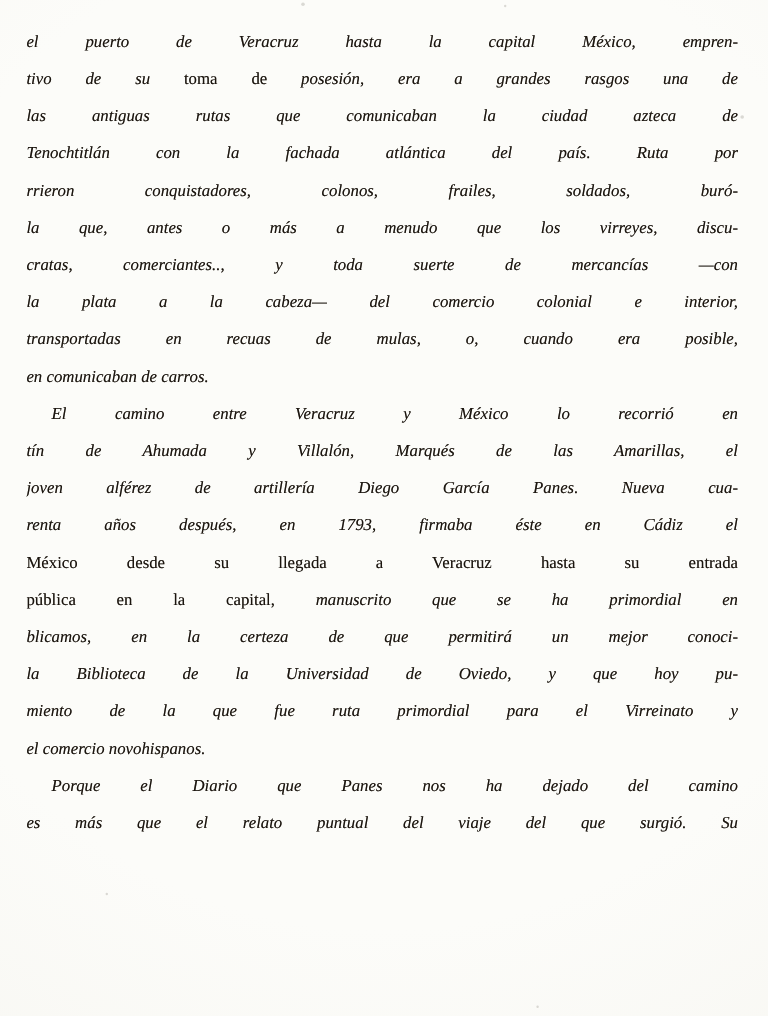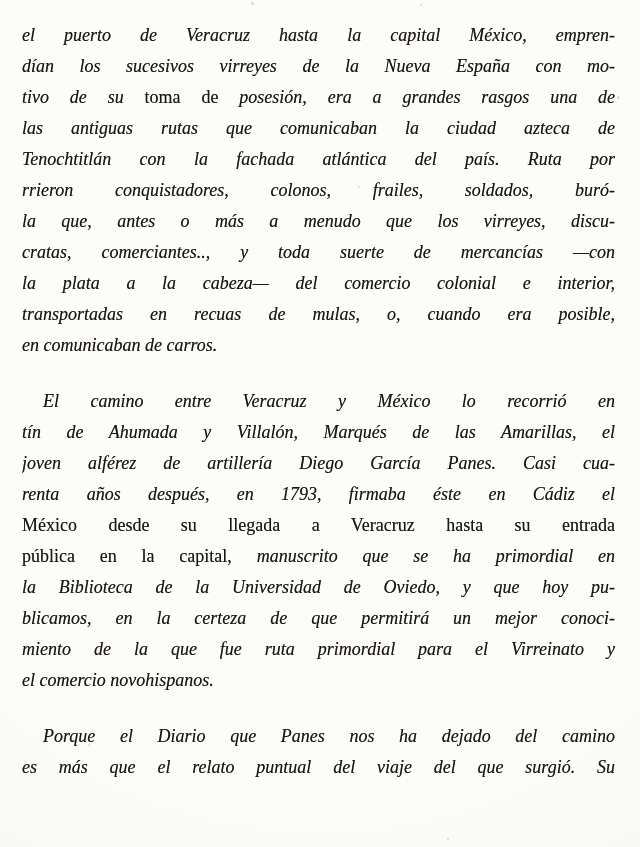--- a/index.html
+++ b/index.html
@@ -20,25 +20,25 @@
     background:
       radial-gradient(ellipse 120% 90% at 50% 42%, #fcfcf9 55%, #f6f5f0 100%);
     font-family: "Liberation Serif", "DejaVu Serif", serif;
     color: #1b150f;
     position: relative;
   }
   .paragraph {
     margin: 0;
   }
   .paragraph.spaced {
-    margin-top: 25px;
+    margin-top: 0;
   }
   .line {
     font-style: italic;
-    font-size: 18px;
+    font-size: 14px;
     line-height: 31px;
     max-height: 31px;
     overflow: hidden;
     text-align: justify;
     text-align-last: justify;
     text-shadow: 0 0 0.5px rgba(27, 21, 15, 0.55);
   }
   .line.ragged {
     text-align-last: left;
   }
@@ -55,40 +55,39 @@
     opacity: 0.35;
   }
 </style>
 </head>
 <body>
 
 <main class="page">
   <div id="text-block">
       <div class="paragraph">
         <div class="line"><span class="seg">el puerto de Veracruz hasta la capital México, empren-</span></div>
-        <div class="line"><span class="seg">dían los sucesivos virreyes de la Nueva España con mo-</span></div>
         <div class="line"><span class="seg">tivo de su </span><span class="seg roman">toma de </span><span class="seg">posesión, era a grandes rasgos una de</span></div>
         <div class="line"><span class="seg">las antiguas rutas que comunicaban la ciudad azteca de</span></div>
         <div class="line"><span class="seg">Tenochtitlán con la fachada atlántica del país. Ruta por</span></div>
         <div class="line"><span class="seg">rrieron conquistadores, colonos, frailes, soldados, buró-</span></div>
         <div class="line"><span class="seg">la que, antes o más a menudo que los virreyes, discu-</span></div>
         <div class="line"><span class="seg">cratas, comerciantes.., y toda suerte de mercancías —con</span></div>
         <div class="line"><span class="seg">la plata a la cabeza— del comercio colonial e interior,</span></div>
         <div class="line"><span class="seg">transportadas en recuas de mulas, o, cuando era posible,</span></div>
         <div class="line ragged"><span class="seg">en comunicaban de carros.</span></div>
       </div>
       <div class="paragraph spaced">
         <div class="line indent"><span class="seg">El camino entre Veracruz y México lo recorrió en</span></div>
         <div class="line"><span class="seg">tín de Ahumada y Villalón, Marqués de las Amarillas, el</span></div>
-        <div class="line"><span class="seg">joven alférez de artillería Diego García Panes. Casi cua-</span></div>
+        <div class="line"><span class="seg">joven alférez de artillería Diego García Panes. Nueva cua-</span></div>
         <div class="line"><span class="seg">renta años después, en 1793, firmaba éste en Cádiz el</span></div>
         <div class="line"><span class="seg roman">México desde su llegada a Veracruz hasta su entrada</span></div>
         <div class="line"><span class="seg roman">pública en la capital, </span><span class="seg">manuscrito que se ha primordial en</span></div>
+        <div class="line"><span class="seg">blicamos, en la certeza de que permitirá un mejor conoci-</span></div>
         <div class="line"><span class="seg">la Biblioteca de la Universidad de Oviedo, y que hoy pu-</span></div>
-        <div class="line"><span class="seg">blicamos, en la certeza de que permitirá un mejor conoci-</span></div>
         <div class="line"><span class="seg">miento de la que fue ruta primordial para el Virreinato y</span></div>
         <div class="line ragged"><span class="seg">el comercio novohispanos.</span></div>
       </div>
       <div class="paragraph spaced">
         <div class="line indent"><span class="seg">Porque el Diario que Panes nos ha dejado del camino</span></div>
         <div class="line"><span class="seg">es más que el relato puntual del viaje del que surgió. Su</span></div>
       </div>
     </div>
 <div class="speck" style="left: 251px; top: 2px; width: 3px; height: 3px;"></div>
     <div class="speck" style="left: 420px; top: 4px; width: 2px; height: 2px;"></div>

